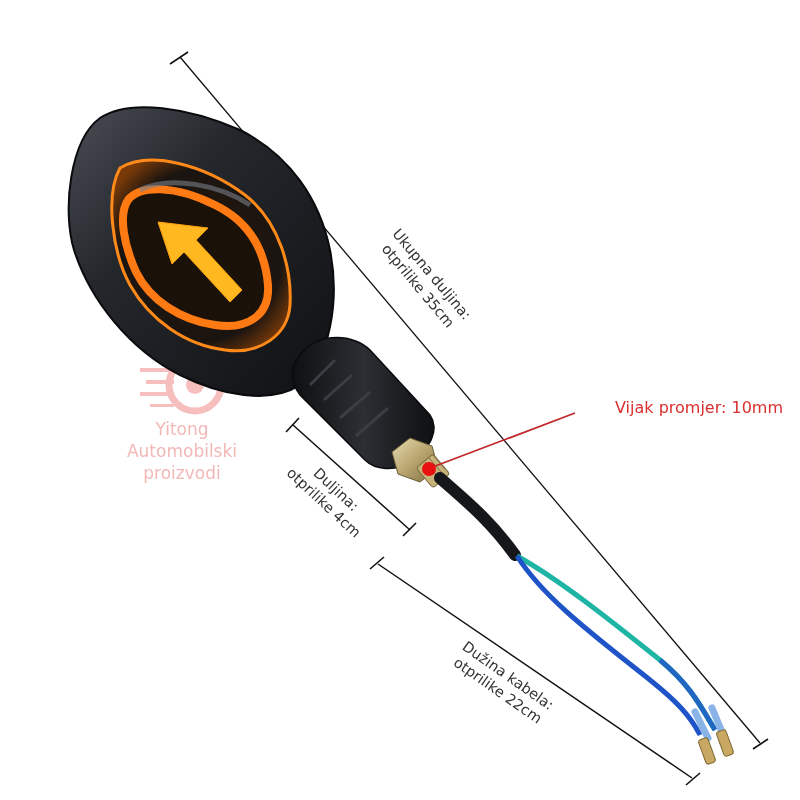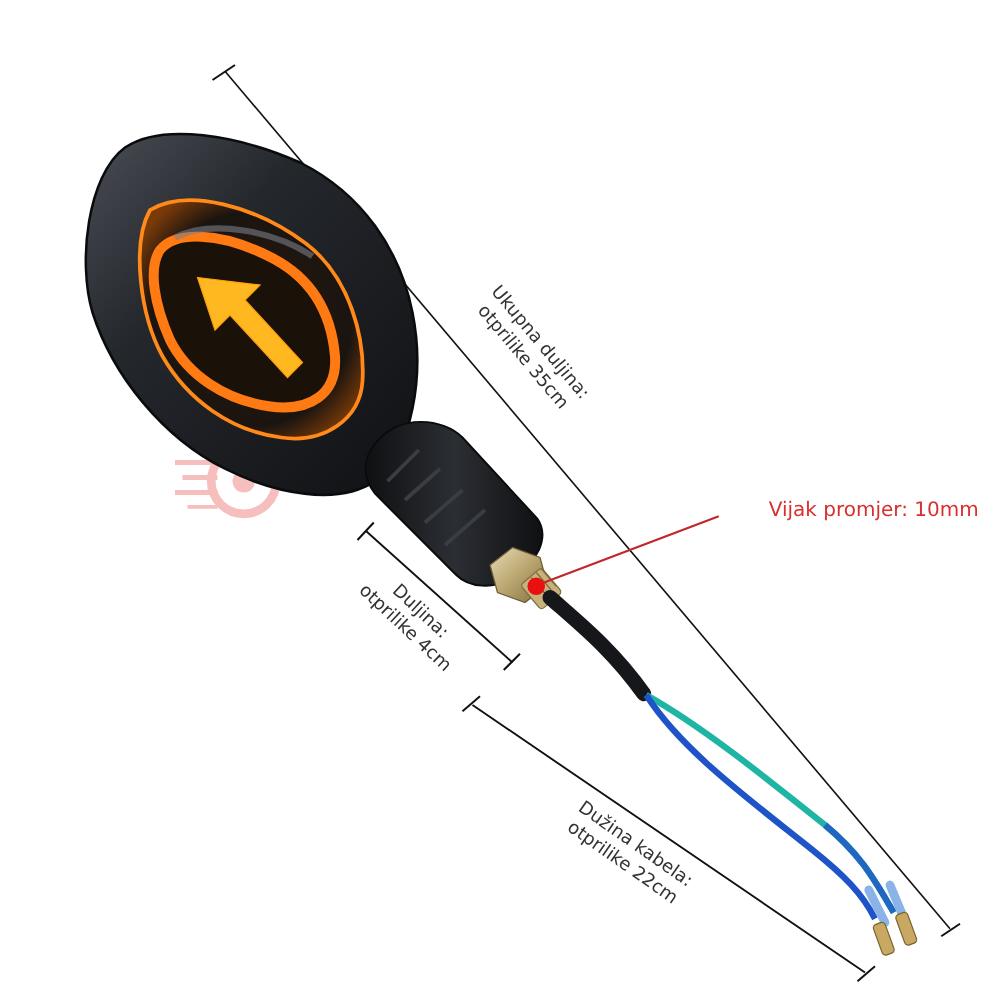--- a/index.html
+++ b/index.html
@@ -132,20 +132,25 @@
       <line x1="686" y1="785" x2="700" y2="773" stroke="#111" stroke-width="1.6"></line>
     </g>
 
     <g>
       <line x1="430" y1="468" x2="575" y2="413" stroke="#c0282a" stroke-width="1.8"></line>
       <circle cx="429" cy="469" r="7" fill="#e81010"></circle>
     </g>
   </svg>
 
   
+  <div class="watermark" style="left:112px; top:418px; width:140px;">
+    <span>Yitong</span>
+    <span>Automobilski</span>
+    <span>proizvodi</span>
+  </div>
 
   
   <div class="label" style="left:345px; top:262px; width:160px; transform: rotate(50deg);">
     <span>Ukupna duljina:</span>
     <span>otprilike 35cm</span>
   </div>
 
   
   <div class="label" style="left:270px; top:478px; width:120px; transform: rotate(43deg);">
     <span>Duljina:</span>

